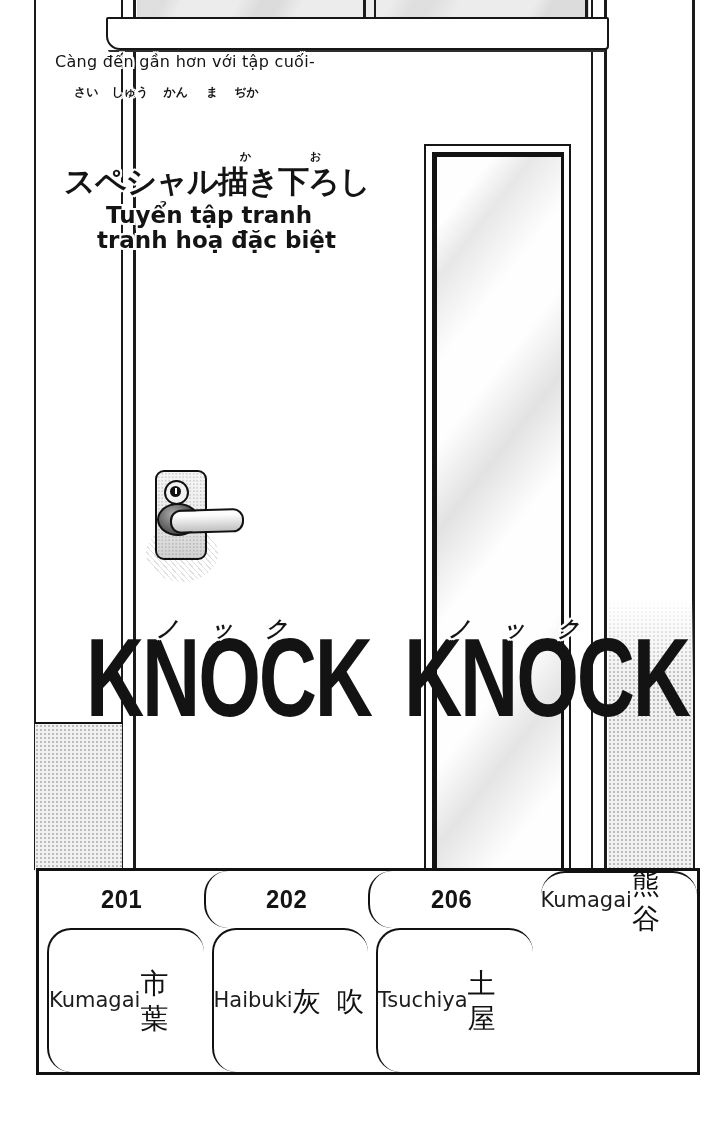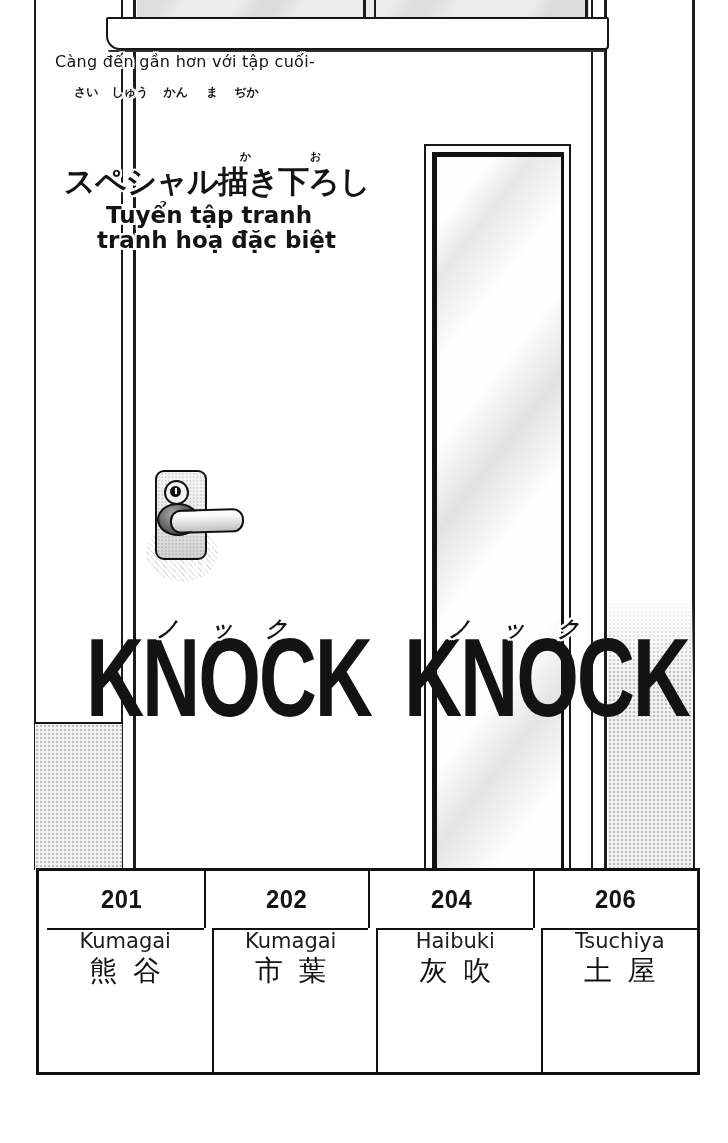--- a/index.html
+++ b/index.html
@@ -74,23 +74,23 @@
   #kana-group-2{left:450px;}
   #knock-title{left:86px;top:622px;display:flex;gap:46px;z-index:4;
     font-family:"Liberation Sans", sans-serif;font-size:112px;font-weight:700;
     letter-spacing:-3px;line-height:112px;transform:scaleX(0.72);transform-origin:left top;
     color:#131313;white-space:nowrap;}
 
   
   #nameplate-table{left:36px;top:868px;width:658px;height:201px;background:#fff;
     border:3px solid #111;display:grid;grid-template-columns:repeat(4,1fr);
     grid-template-rows:57px 1fr;z-index:6;}
-  .cell{display:flex;align-items:center;justify-content:center;background:#fff;}
+  .cell{display:flex;align-items:center;justify-content:center;background:#fff;border-radius:24px;}
   .cell.c1,.cell.c2,.cell.c3{border-left:2.5px solid #111;}
-  .cell.name{border-top:2.5px solid #111;flex-direction:column;justify-content:flex-start;margin-left:8px;}
+  .cell.name{border-top:2.5px solid #111;flex-direction:row;justify-content:flex-start;margin-left:8px;}
   .room-number{font-family:"Liberation Sans", sans-serif;font-size:25px;font-weight:700;
     transform:scaleX(.95);letter-spacing:.5px;}
   .name-romaji{font-size:21px;color:#1d1d1d;line-height:1.1;}
   .name-kanji{font-size:28px;letter-spacing:.55em;margin-right:-.55em;line-height:1.25;color:#111;}
 </style>
 </head>
 <body>
 
 <div id="page">
 
@@ -148,23 +148,20 @@
     <span>KNOCK</span>
   </div>
 
   <div class="abs" id="nameplate-table">
     <div class="cell c0">
       <span class="room-number">201</span>
     </div>
     <div class="cell c1">
       <span class="room-number">202</span>
     </div>
-    <div class="cell c2">
-      <span class="room-number">204</span>
-    </div>
     <div class="cell c3">
       <span class="room-number">206</span>
     </div>
 
     <div class="cell c0 name">
       <span class="name-romaji">Kumagai</span>
       <span class="name-kanji">熊谷</span>
     </div>
     <div class="cell c1 name">
       <span class="name-romaji">Kumagai</span>

